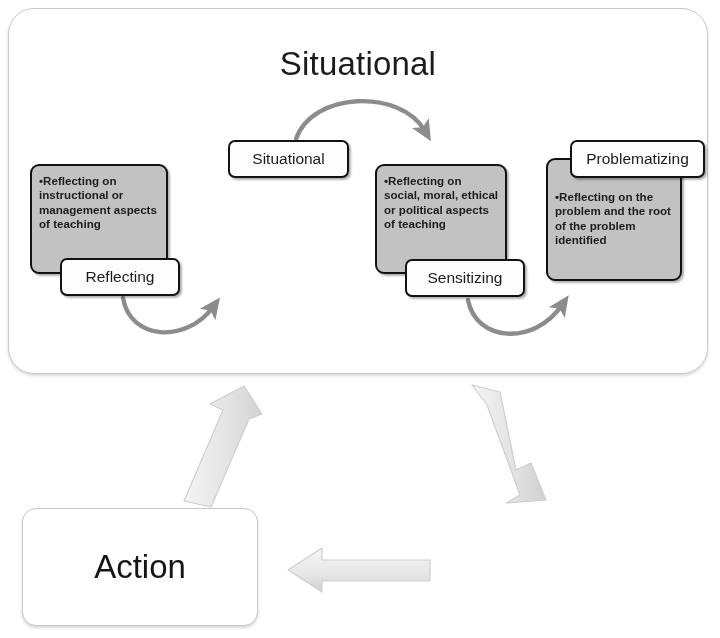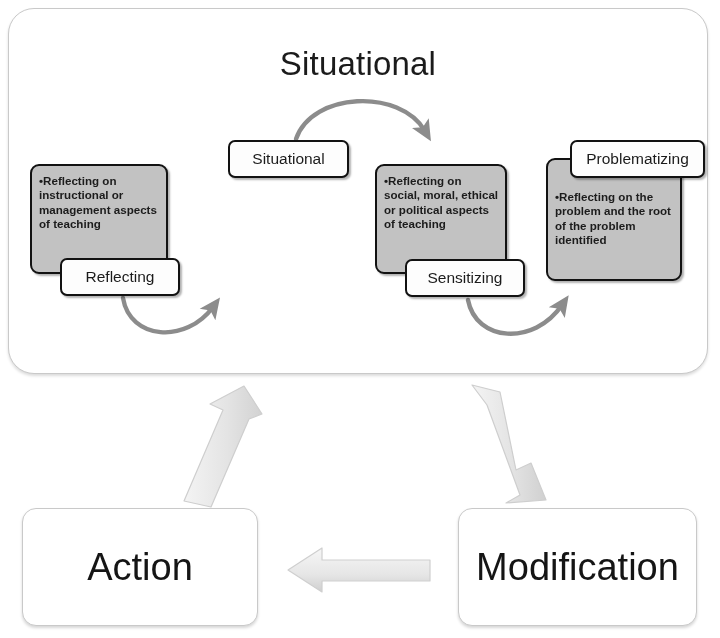--- a/index.html
+++ b/index.html
@@ -88,21 +88,21 @@
   
   .stage-box {
     position: absolute;
     background: #ffffff;
     border: 1.4px solid #c9c9c9;
     border-radius: 14px;
     box-sizing: border-box;
     display: flex;
     align-items: center;
     justify-content: center;
-    font-size: 38px;
+    font-size: 33px;
     color: #151515;
     box-shadow: 0 2px 3px rgba(0,0,0,0.16);
   }
 
   
   .svg-layer {
     position: absolute;
     left: 0;
     top: 0;
     width: 720px;
@@ -209,15 +209,14 @@
 
     <path d="M 123 298 C 130 340, 186 344, 213 307" fill="none" stroke="#8c8c8c" stroke-width="4.4" stroke-linecap="round" marker-end="url(#headGray)"></path>
 
     <path d="M 296 139 C 312 92, 400 88, 425 131" fill="none" stroke="#8c8c8c" stroke-width="4.4" stroke-linecap="round" marker-end="url(#headGray)"></path>
 
     <path d="M 468 300 C 476 342, 534 346, 562 305" fill="none" stroke="#8c8c8c" stroke-width="4.4" stroke-linecap="round" marker-end="url(#headGray)"></path>
   </svg>
 
   <div class="stage-box" style="left:22px; top:508px; width:236px; height:118px;">Action</div>
 
-  <div class="stage-box" style="left:458px; top:508px; width:239px; height:118px;">Modification</div>
 
 </div>
 
 </body></html>

